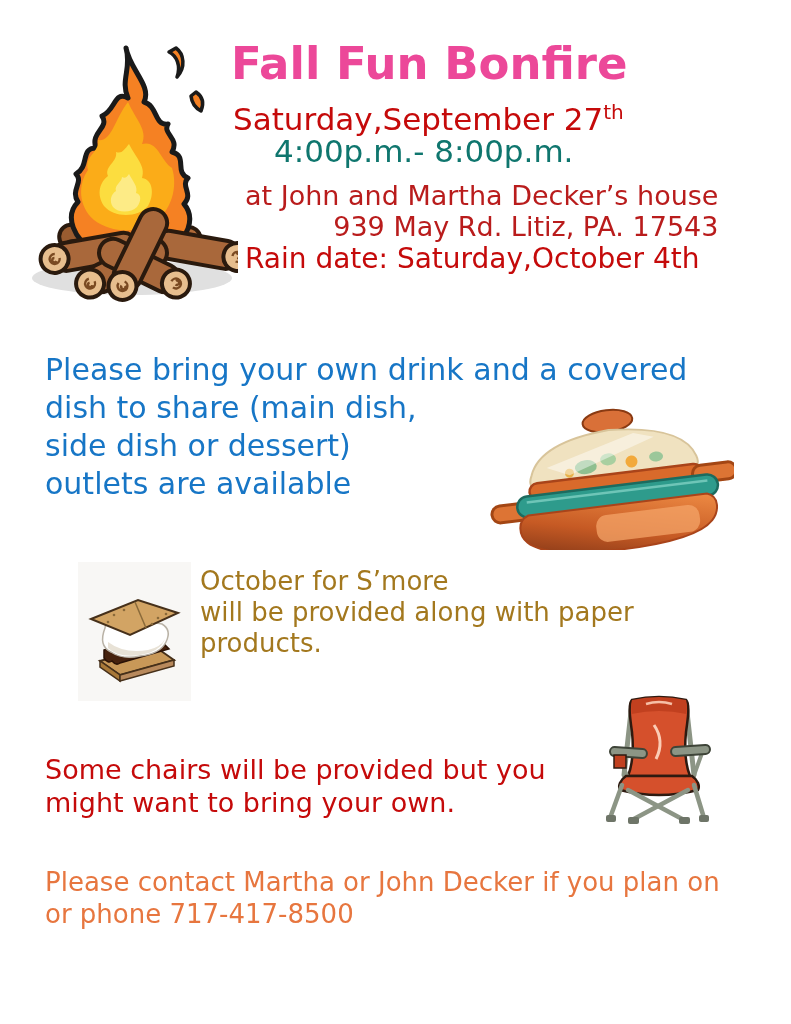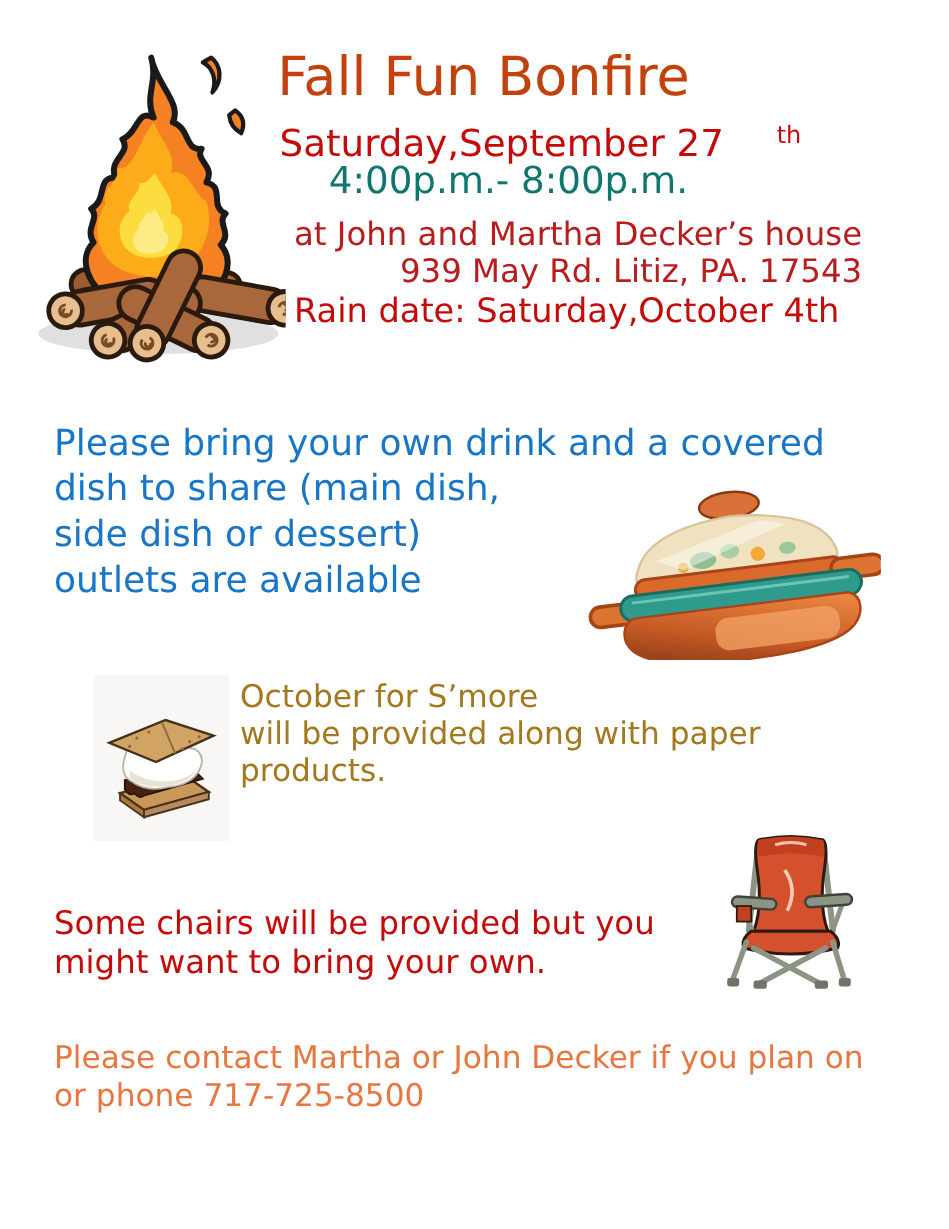--- a/index.html
+++ b/index.html
@@ -9,29 +9,30 @@
     height: 1024px;
     background: #ffffff;
     overflow: hidden;
     font-family: "DejaVu Sans", "Liberation Sans", sans-serif;
   }
   .abs { position: absolute; }
 
   .title {
     left: 231px; top: 38px;
     font-size: 45px; line-height: 52px;
-    color: #c2410c;
+    color: #ec4899;
     white-space: nowrap;
+    font-weight: bold;
   }
   .date-line {
     left: 233px; top: 94px;
     font-size: 31px; line-height: 36px;
     color: #C50A0A; white-space: nowrap;
   }
-  .date-line sup { font-size: 20px; margin-left: 44px; }
+  .date-line sup { font-size: 20px; }
   .time-line {
     left: 274px; top: 133px;
     font-size: 31px; line-height: 36px;
     color: #0f766e; white-space: nowrap;
   }
   .venue {
     left: 245px; top: 180px;
     font-size: 27px; line-height: 31px;
     color: #b91c1c; white-space: nowrap; text-align: right;
   }
@@ -258,16 +259,16 @@
     </svg>
   </div>
 
   <div class="abs chairs-block">
     <div>Some chairs will be provided but you</div>
     <div>might want to bring your own.</div>
   </div>
 
   <div class="abs contact-block">
     <div>Please contact Martha or John Decker if you plan on</div>
-    <div>or phone 717-725-8500</div>
+    <div>or phone 717-417-8500</div>
   </div>
 
 </div>
 
 </body></html>

